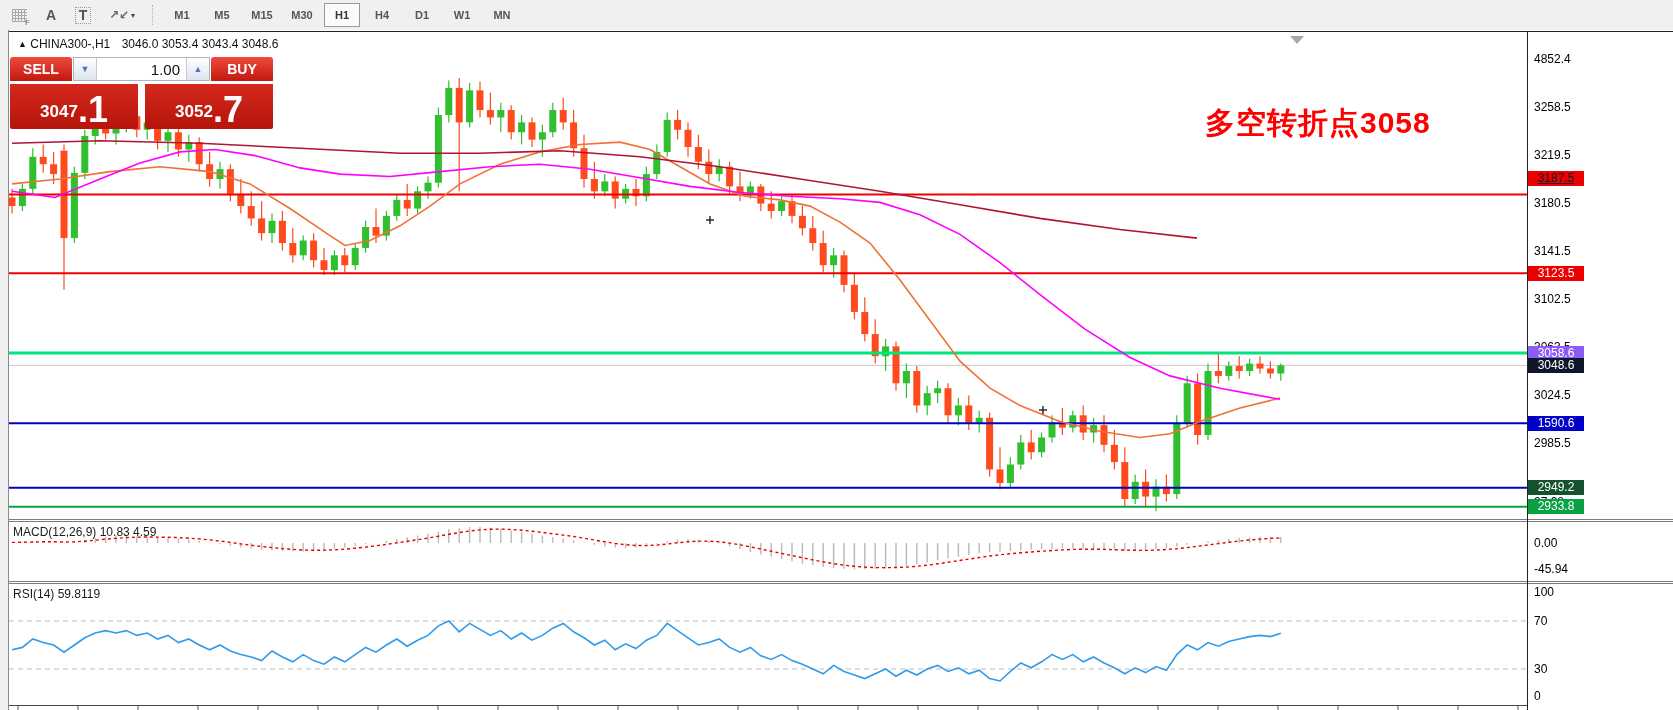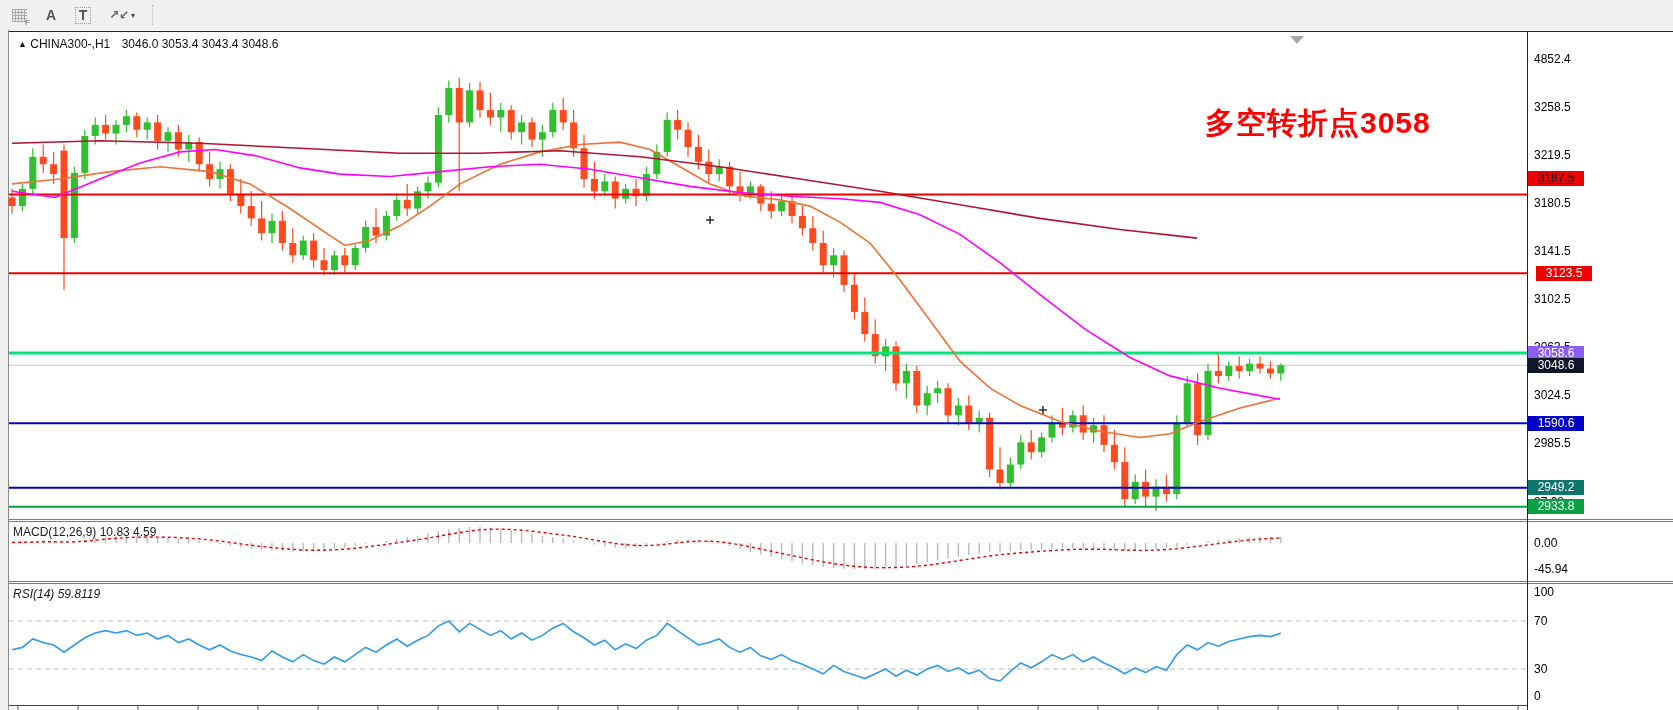--- a/index.html
+++ b/index.html
@@ -60,20 +60,31 @@
     <span>A</span>
   </div>
   <div class="ticon">
     <span class="dotbox">T</span>
   </div>
   <div class="ticon" style="width:40px">
     <span style="font-size:12px;color:#666">↗↙</span>
     <span class="caret">▾</span>
   </div>
   <div class="vsep"></div>
+  <div id="tfbar" style="display:flex">
+      <div class="tbtn">M1</div>
+      <div class="tbtn">M5</div>
+      <div class="tbtn">M15</div>
+      <div class="tbtn">M30</div>
+      <div class="tbtn active">H1</div>
+      <div class="tbtn">H4</div>
+      <div class="tbtn">D1</div>
+      <div class="tbtn">W1</div>
+      <div class="tbtn">MN</div>
+    </div>
 </div>
 
 <div id="chartwin">
   <div id="gutter"></div>
   <svg id="plot-svg" width="1673" height="680">
       <line x1="9" y1="1.5" x2="1673" y2="1.5" stroke="#222" stroke-width="1"></line>
       <line x1="9" y1="489.5" x2="1673" y2="489.5" stroke="#7a7a7a" stroke-width="1"></line>
       <line x1="9" y1="491.5" x2="1673" y2="491.5" stroke="#7a7a7a" stroke-width="1"></line>
       <line x1="9" y1="551.5" x2="1673" y2="551.5" stroke="#7a7a7a" stroke-width="1"></line>
       <line x1="9" y1="553.5" x2="1673" y2="553.5" stroke="#7a7a7a" stroke-width="1"></line>
@@ -494,44 +505,65 @@
       <line x1="9" y1="639" x2="1527" y2="639" stroke="#bdbdbd" stroke-width="1.2" stroke-dasharray="5,4"></line>
       <polyline points="12,619.8 22.4,617.4 32.8,609.0 43.2,612.6 53.6,615.0 64,622.2 74.4,615.0 84.8,607.8 95.2,603.0 105.60000000000001,600.6 116,603.0 126.4,600.6 136.8,605.4 147.20000000000002,603.0 157.6,609.0 168,605.4 178.4,612.6 188.8,609.0 199.20000000000002,615.0 209.6,619.8 220,615.0 230.4,621.0 240.8,624.6 251.20000000000002,627.0 261.6,630.6 272,621.0 282.40000000000003,627.0 292.8,631.8 303.2,624.6 313.6,630.6 324,634.2 334.40000000000003,627.0 344.8,631.8 355.2,624.6 365.6,617.4 376,622.2 386.40000000000003,615.0 396.8,609.0 407.2,616.2 417.6,610.2 428,605.4 438.40000000000003,595.8 448.8,591.0 459.2,601.8 469.6,593.4 480,599.4 490.40000000000003,605.4 500.8,600.6 511.20000000000005,609.0 521.6,603.0 532,610.2 542.4,605.4 552.8000000000001,598.2 563.2,593.4 573.6,601.8 584,607.8 594.4,615.0 604.8000000000001,610.2 615.2,619.8 625.6,613.8 636,618.6 646.4,610.2 656.8000000000001,605.4 667.2,593.4 677.6,600.6 688,607.8 698.4,615.0 708.8000000000001,612.6 719.2,609.0 729.6,617.4 740,622.2 750.4,617.4 760.8000000000001,625.8 771.2,629.4 781.6,624.6 792,630.6 802.4,634.2 812.8000000000001,639.0 823.2,643.8 833.6,635.4 844,641.4 854.4,645.0 864.8000000000001,648.6 875.2,643.8 885.6,639.0 896,646.2 906.4,640.2 916.8000000000001,645.0 927.2,639.0 937.6,635.4 948,641.4 958.4,637.8 968.8000000000001,643.8 979.2,640.2 989.6,648.6 1000,651.0 1010.4000000000001,641.4 1020.8000000000001,633.0 1031.2,637.8 1041.6000000000001,631.8 1052,624.6 1062.4,629.4 1072.8,624.6 1083.2,631.8 1093.6000000000001,627.0 1104,633.0 1114.4,637.8 1124.8,643.8 1135.2,637.8 1145.6000000000001,642.6 1156,636.6 1166.4,640.2 1176.8,624.6 1187.2,615.0 1197.6000000000001,619.8 1208,612.6 1218.4,616.2 1228.8,611.4 1239.2,609.0 1249.6000000000001,606.6 1260,605.4 1270.4,606.6 1280.8,603.2" fill="none" stroke="#2f9bea" stroke-width="1.6"></polyline>
     </svg>
 
   <div id="chart-title">
     <span class="tri">▲</span>
     <span>CHINA300-,H1</span>
     <span style="margin-left:8px">3046.0 3053.4 3043.4 3048.6</span>
   </div>
 
+  <div id="tradepanel">
+    <div id="row1">
+      <div class="obtn">SELL</div>
+      <div id="spinner">
+        <div class="spbtn">▼</div>
+        <input id="vol" value="1.00" style="">
+        <div class="spbtn right">▲</div>
+      </div>
+      <div class="obtn">BUY</div>
+    </div>
+    <div id="row2">
+      <div class="bigprice">
+        <span class="pint">3047</span>
+        <span class="pfrac">.1</span>
+      </div>
+      <div class="bigprice right">
+        <span class="pint">3052</span>
+        <span class="pfrac">.7</span>
+      </div>
+    </div>
+  </div>
 
   <div id="annotation" style="top: 73px;">多空转折点3058</div>
 
   <div class="indlabel" id="macd-label" style="top: 495px;">MACD(12,26,9) 10.83 4.59</div>
-  <div class="indlabel" id="rsi-label" style="top: 557px; font-style: italic;">RSI(14) 59.8119</div>
+  <div class="indlabel" id="rsi-label" style="top: 557px;">RSI(14) 59.8119</div>
 
   <div id="axis-labels">
       <div class="axlabel" style="top: 22px;">4852.4</div>
       <div class="axlabel" style="top: 70px;">3258.5</div>
       <div class="axlabel" style="top: 118px;">3219.5</div>
       <div class="axlabel" style="top: 166px;">3180.5</div>
       <div class="axlabel" style="top: 214px;">3141.5</div>
       <div class="axlabel" style="top: 262px;">3102.5</div>
       <div class="axlabel" style="top: 310px;">3063.5</div>
       <div class="axlabel" style="top: 358px;">3024.5</div>
       <div class="axlabel" style="top: 406px;">2985.5</div>
       <div class="axlabel" style="top: 465px; text-align: center;">27.98</div>
       <div class="axlabel" style="top: 506px;">0.00</div>
       <div class="axlabel" style="top: 532.278px;">-45.94</div>
       <div class="axlabel" style="top: 555px;">100</div>
       <div class="axlabel" style="top: 584px; text-align: center;">70</div>
       <div class="axlabel" style="top: 632px;">30</div>
       <div class="axlabel" style="top: 659px;">0</div>
       <div class="badge" style="top: 141px; background: rgb(238, 0, 0); color: #0f172a; text-decoration: underline;">3187.5</div>
-      <div class="badge" style="top: 235.654px; background: rgb(238, 0, 0); color: rgb(255, 255, 255); margin-left: 8px;">3123.5</div>
+      <div class="badge" style="top: 235.654px; background: rgb(238, 0, 0); color: rgb(255, 255, 255);">3123.5</div>
       <div class="badge" style="top: 315.531px; background: #8b5cf6; color: rgb(255, 255, 255);">3058.6</div>
       <div class="badge" style="top: 327.839px; background: #0f172a; color: rgb(255, 255, 255);">3048.6</div>
       <div class="badge" style="top: 385.685px; background: rgb(0, 0, 200); color: rgb(255, 255, 255);">1590.6</div>
-      <div class="badge" style="top: 450.177px; background: #0f766e; color: rgb(255, 255, 255);">2949.2</div>
+      <div class="badge" style="top: 450.177px; background: #14532d; color: rgb(255, 255, 255);">2949.2</div>
       <div class="badge" style="top: 469.131px; background: rgb(10, 160, 68); color: rgb(255, 255, 255);">2933.8</div>
     </div>
 </div>
 
 </body></html>

